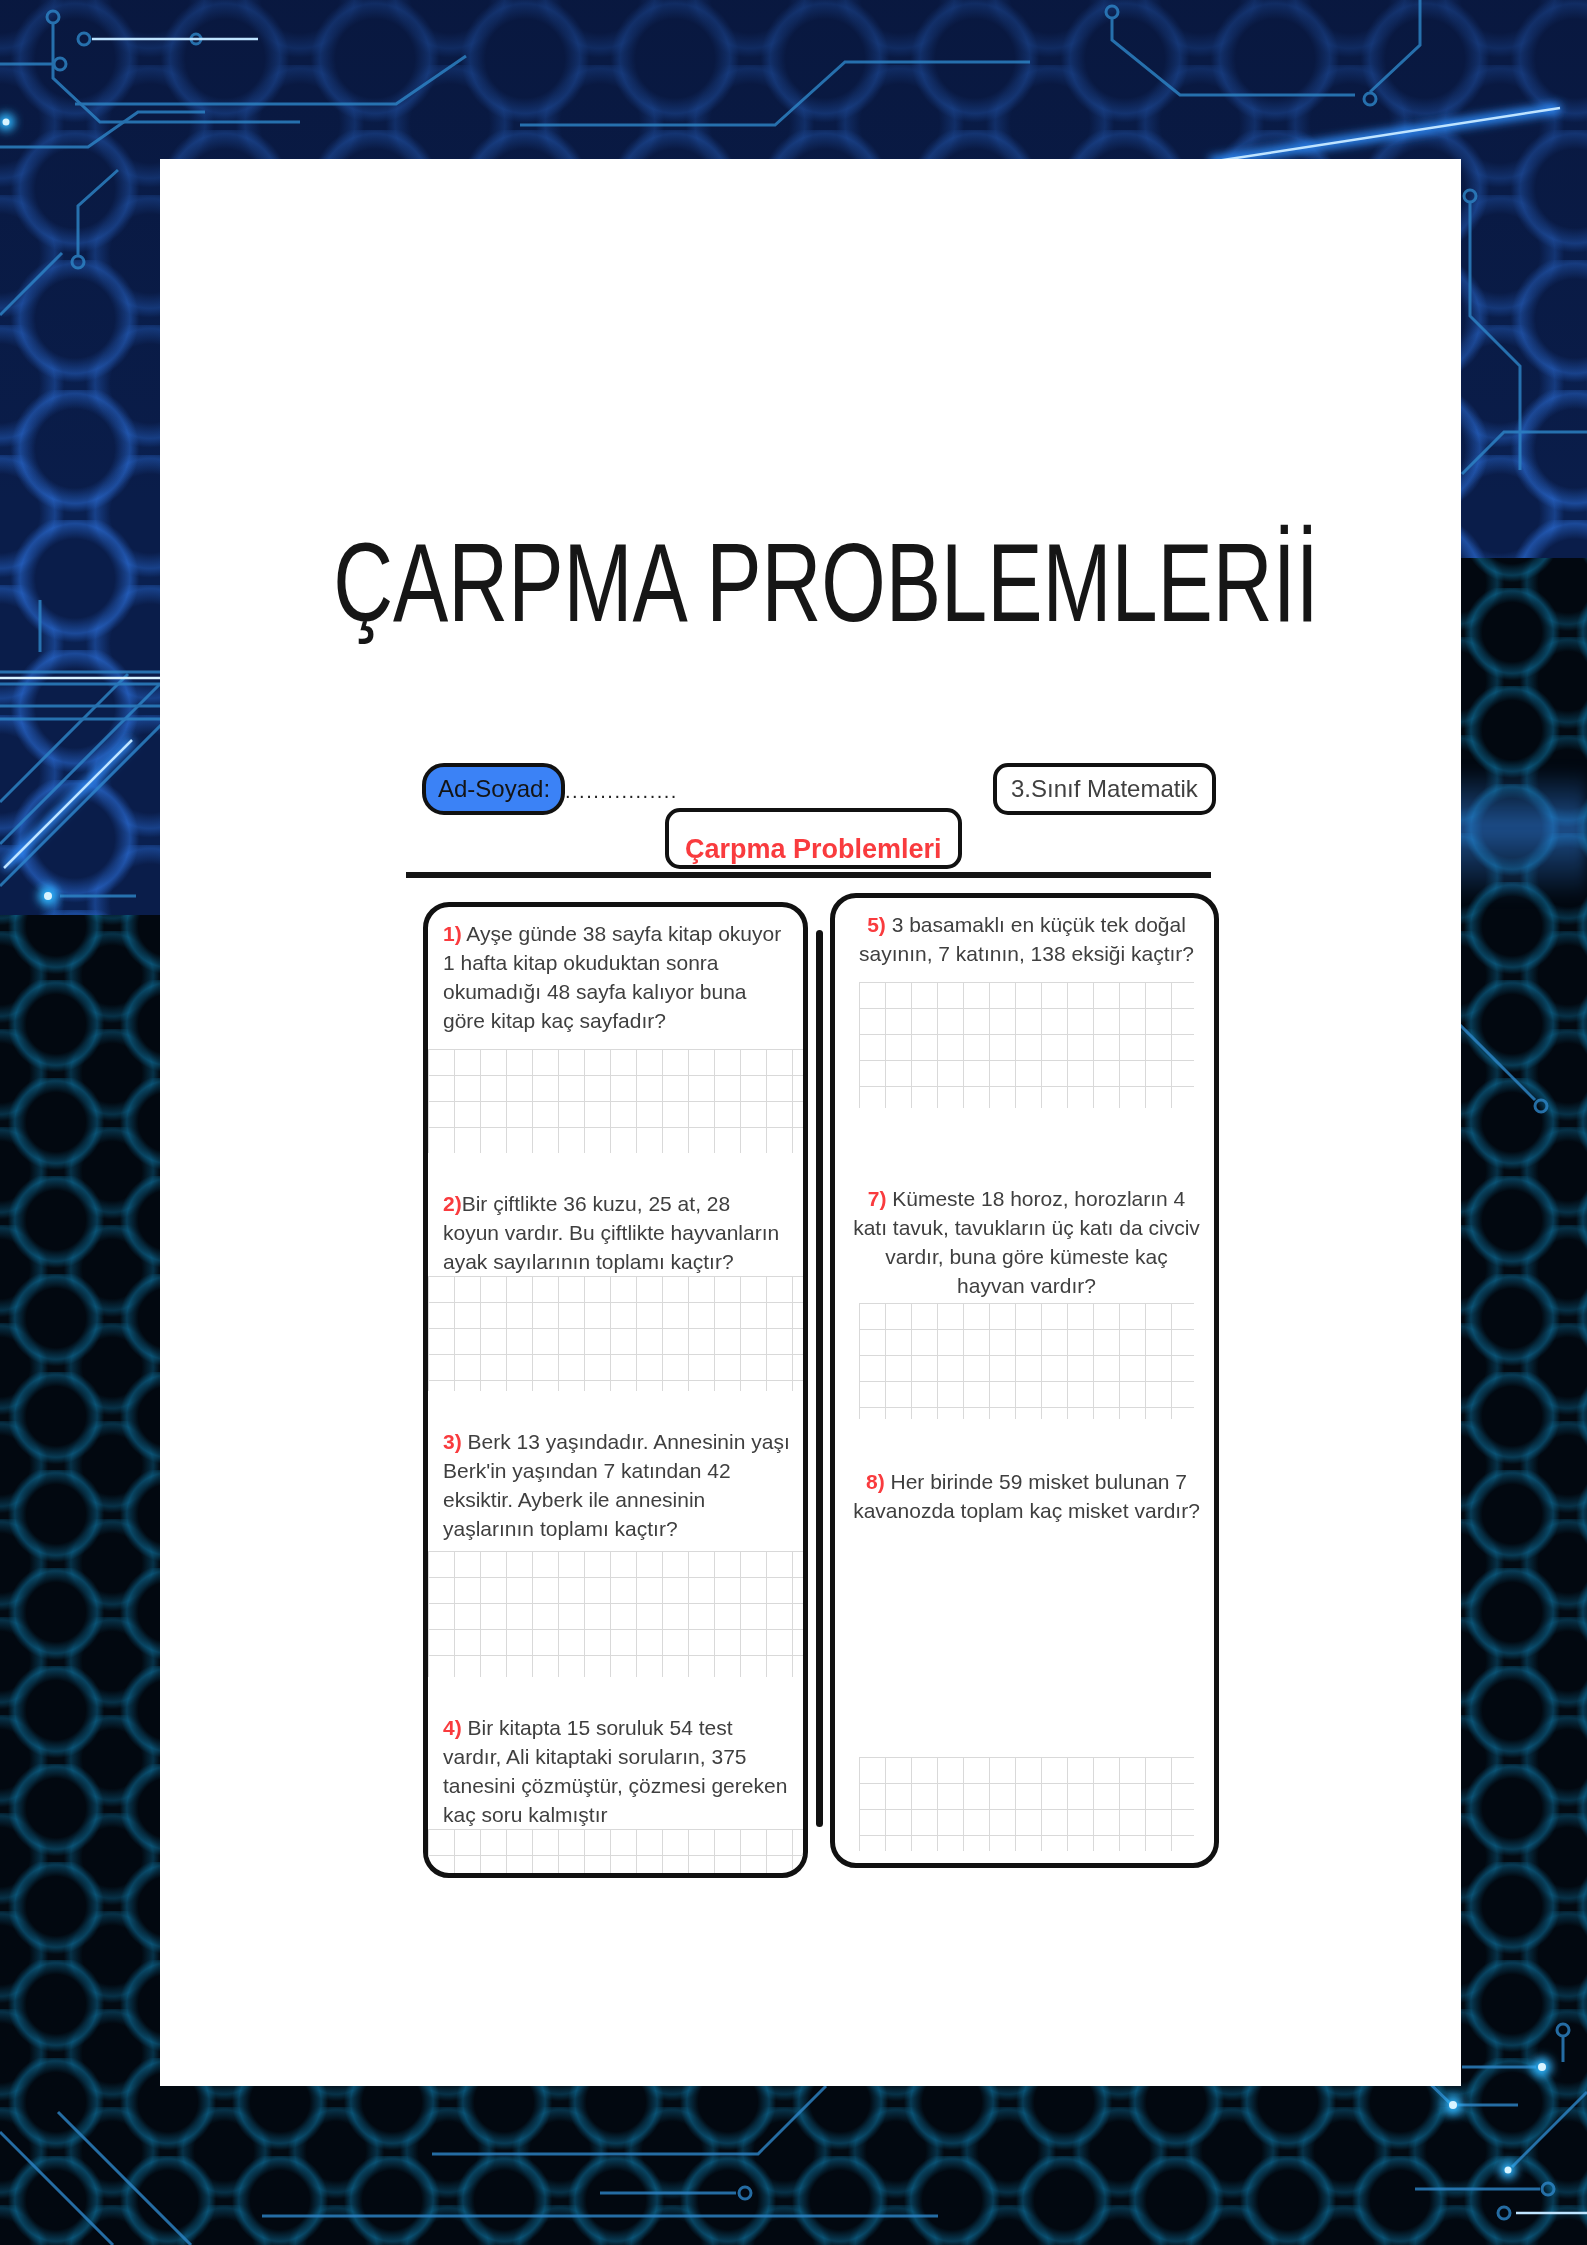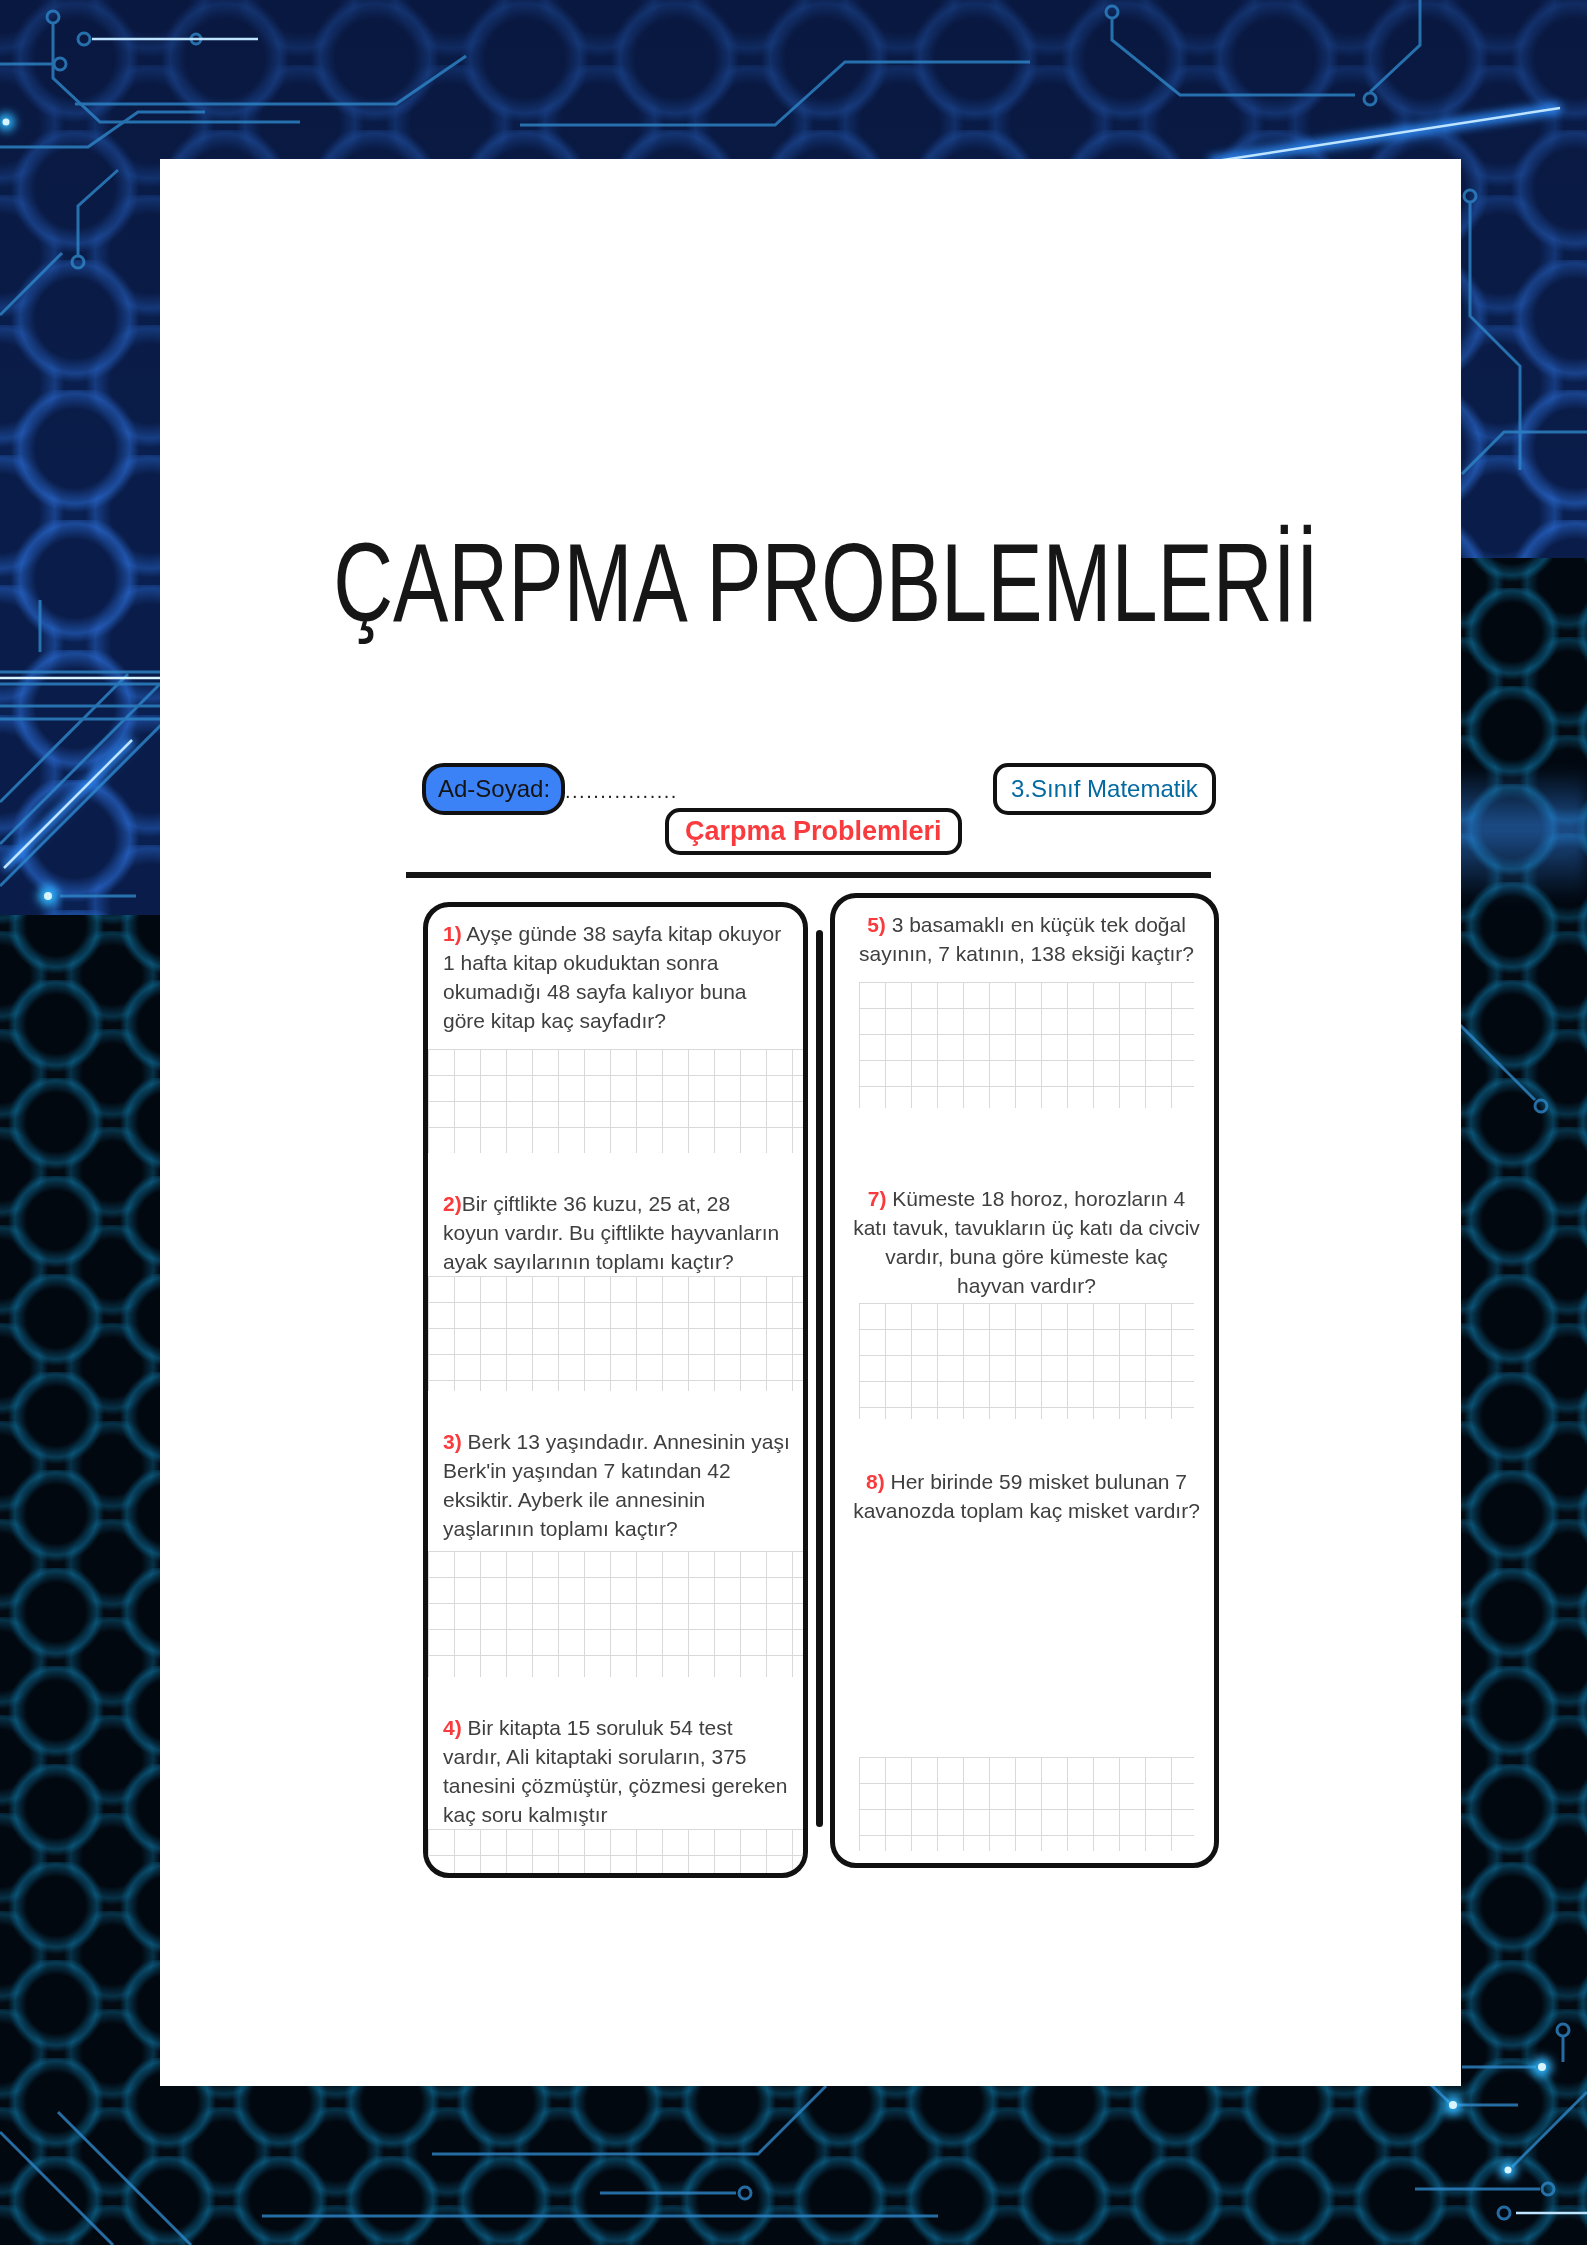--- a/index.html
+++ b/index.html
@@ -28,23 +28,23 @@
   .page{position:absolute;left:160px;top:159px;width:1268px;height:1927px;background:#ffffff;padding-left:33px;}
 
   .title{position:absolute;top:368px;left:0;width:100%;margin:0;text-align:center;
     font-size:112px;line-height:1;font-weight:500;color:#161616;}
   .title-inner{display:inline-block;transform:scaleX(0.74);transform-origin:center;white-space:nowrap;}
 
   .name-box{position:absolute;left:262px;top:604px;height:52px;border:4px solid #111;border-radius:22px;
     display:flex;align-items:center;padding:0 11px 0 12px;font-size:24px;font-weight:500;color:#141414;box-sizing:border-box;background:#3b82f6;}
   .dots{position:absolute;left:405px;top:621px;font-size:20px;letter-spacing:1.5px;color:#222;}
   .grade-box{position:absolute;left:833px;top:604px;height:52px;border:4px solid #111;border-radius:15px;
-    display:flex;align-items:center;padding:0 14px;font-size:24px;font-weight:500;color:#0369a1;box-sizing:border-box;background:#fff;}
-  .ws-box{position:absolute;left:505px;top:649px;height:47px;border:4px solid #111;border-radius:15px;
-    display:flex;align-items:center;padding:0 16px;box-sizing:border-box;background:#fff;}
+    display:flex;align-items:center;padding:0 14px;font-size:24px;font-weight:500;color:#404040;box-sizing:border-box;background:#fff;}
+  .ws-box{position:absolute;left:505px;top:649px;height:61px;border:4px solid #111;border-radius:15px;
+    display:flex;align-items:flex-end;padding:0 16px;box-sizing:border-box;background:#fff;}
   .ws-title{font-size:27px;font-weight:bold;color:#F93B3E;}
   .rule{position:absolute;left:246px;top:713px;width:805px;height:6px;background:#151515;}
 
   .col{position:absolute;border:5px solid #111;border-radius:26px;background:#fff;
     display:flex;flex-direction:column;overflow:hidden;box-sizing:border-box;gap:24px;}
   .col-left{left:263px;top:743px;width:385px;height:976px;}
   .col-right{left:670px;top:734px;width:389px;height:975px;}
   .col-divider{position:absolute;left:656px;top:771px;width:7px;height:897px;background:#111;border-radius:4px;}
 
   .blk{display:flex;flex-direction:column;overflow:hidden;}

